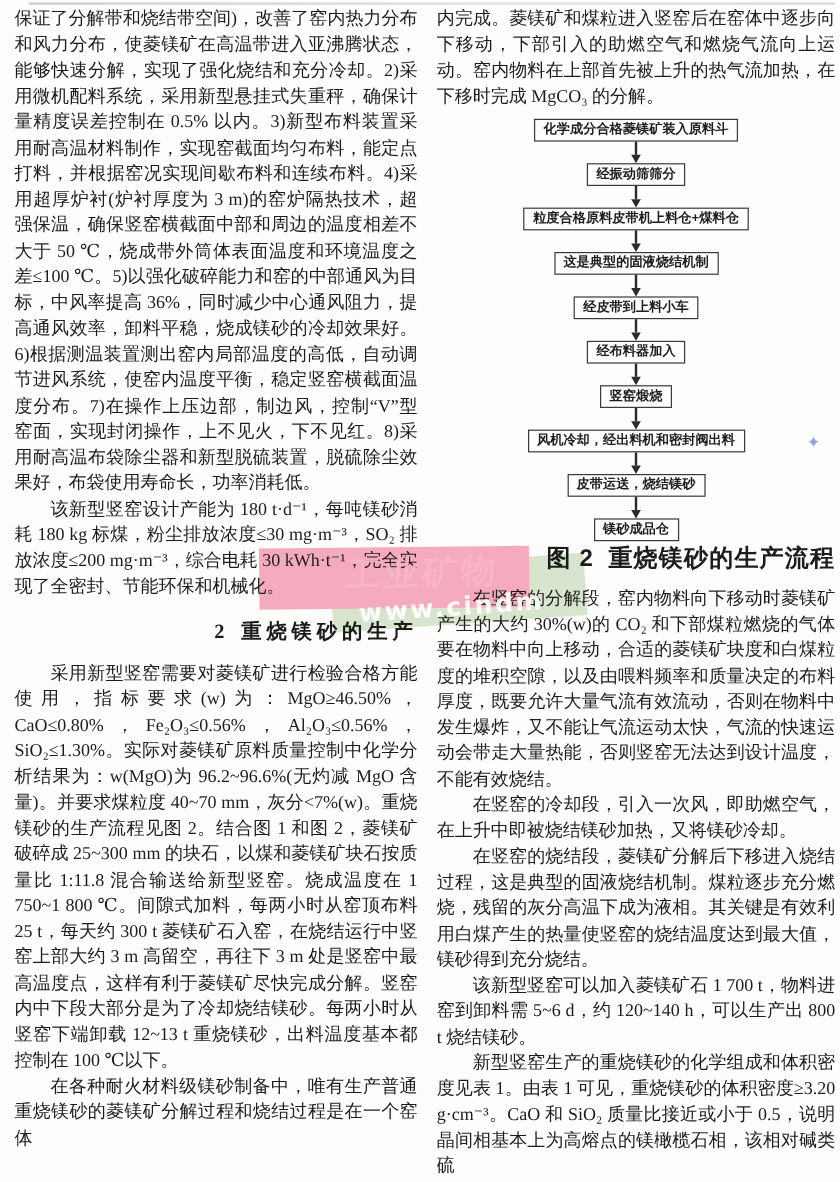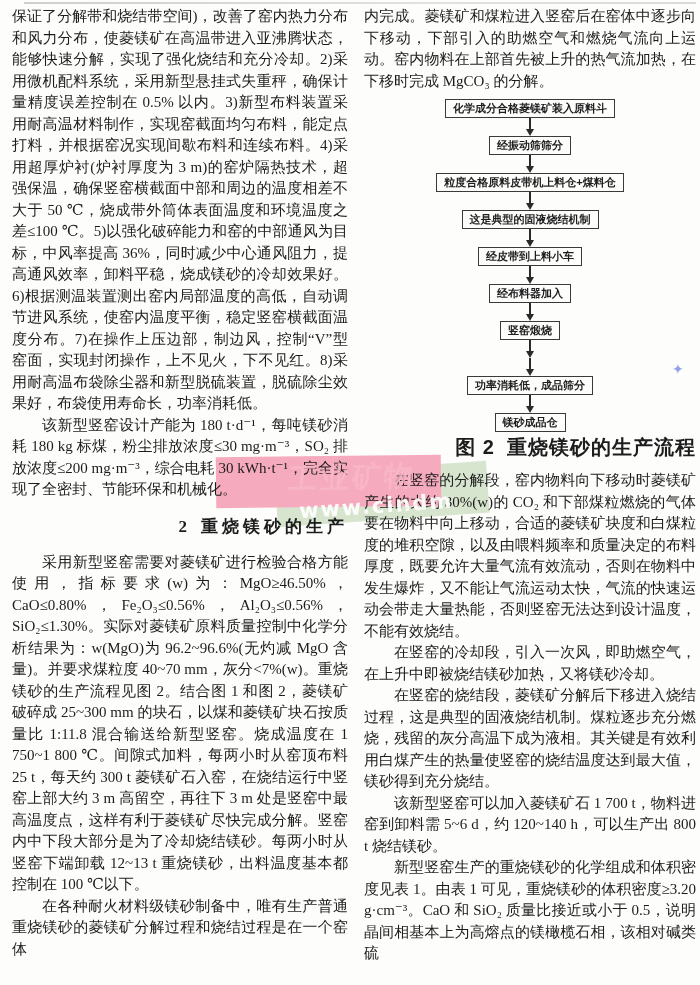--- a/index.html
+++ b/index.html
@@ -129,25 +129,26 @@
     <div class="fc-box">经布料器加入</div>
     <div class="fc-arrow">
         <span class="stem"></span>
         <span class="head"></span>
       </div>
     <div class="fc-box">竖窑煅烧</div>
     <div class="fc-arrow">
         <span class="stem"></span>
         <span class="head"></span>
       </div>
+    <div class="fc-box">风机冷却，经出料机和密封阀出料</div>
     <div class="fc-arrow">
         <span class="stem"></span>
         <span class="head"></span>
       </div>
-    <div class="fc-box">功率消耗低，成品筛分</div>
+    <div class="fc-box">皮带运送，烧结镁砂</div>
     <div class="fc-arrow">
         <span class="stem"></span>
         <span class="head"></span>
       </div>
     <div class="fc-box">镁砂成品仓</div>
   </div>
 
   <div class="fig-caption">
     <span>图 2</span><span class="gap"></span><span>重烧镁砂的生产流程</span>
   </div>

